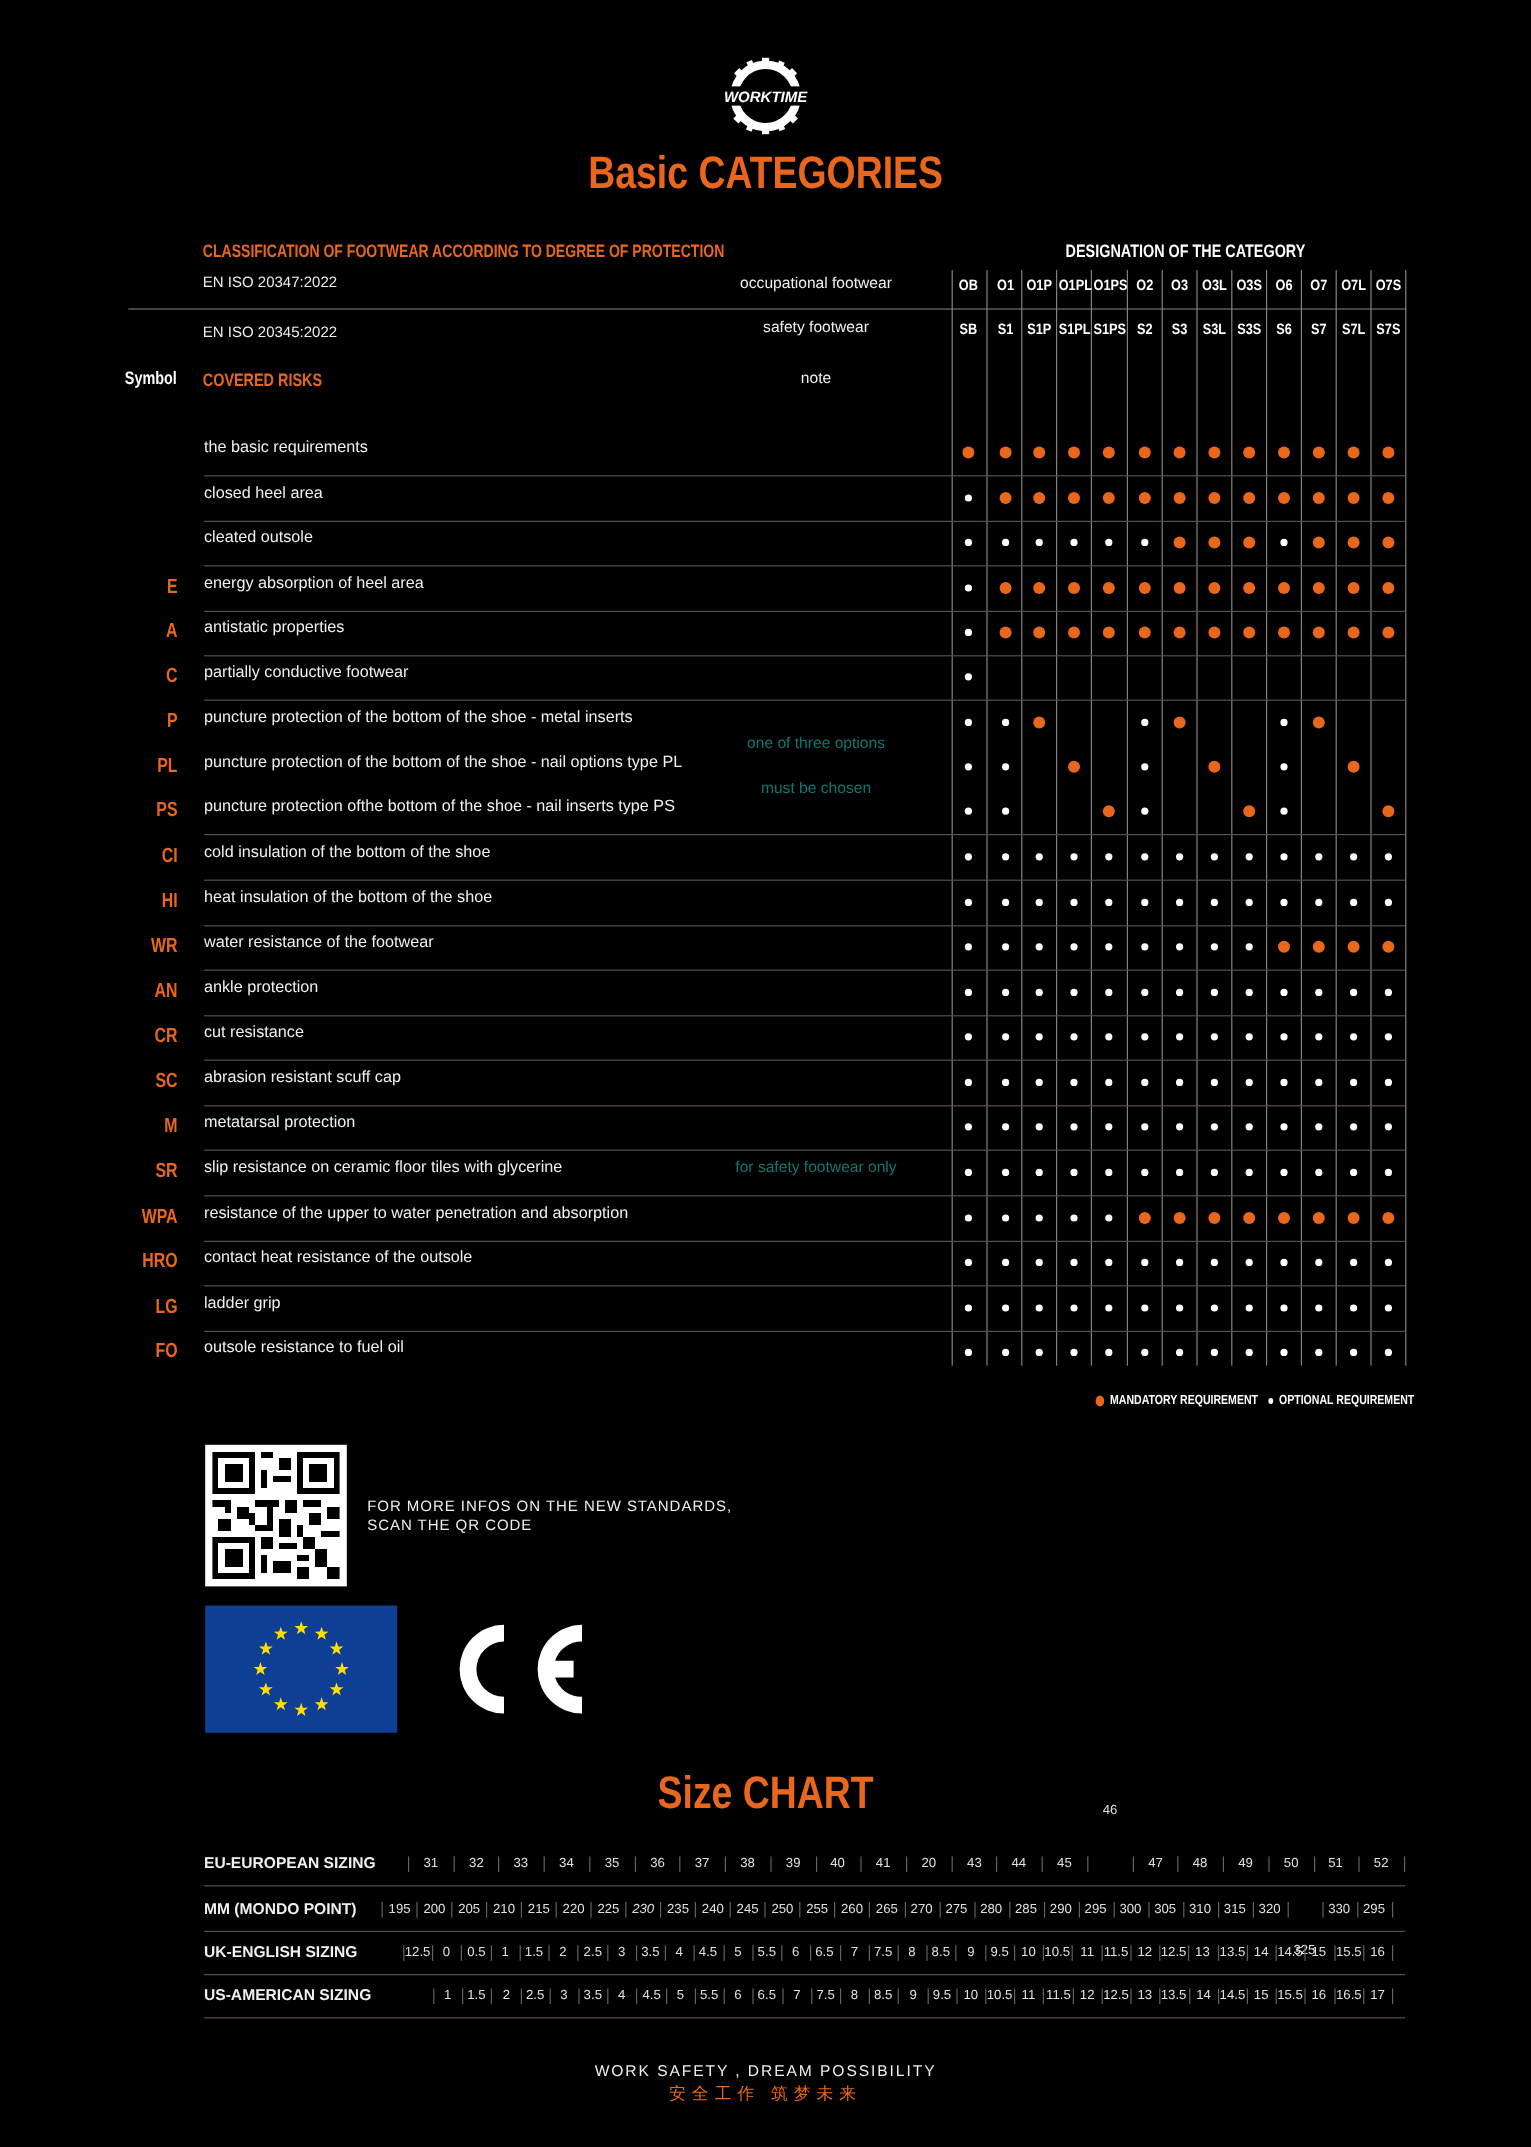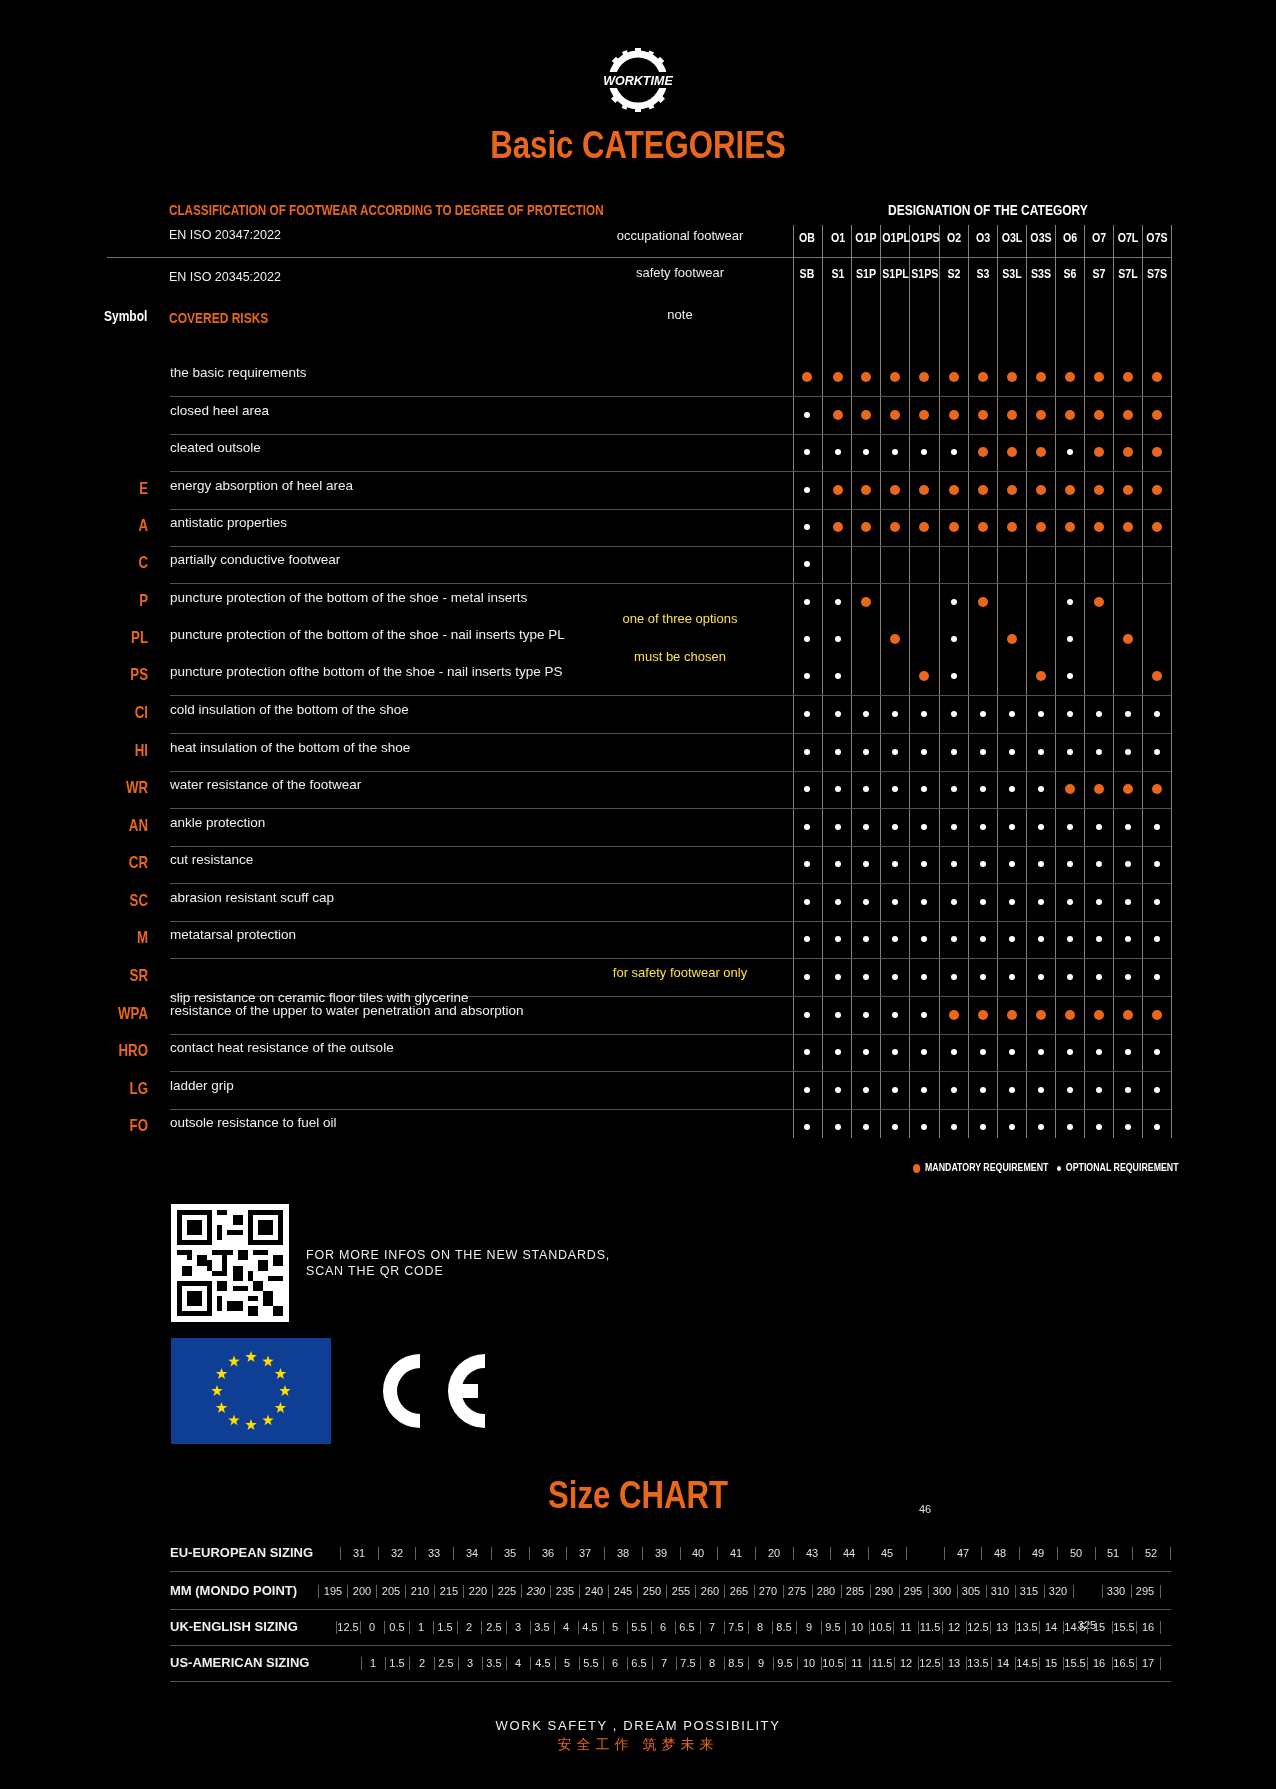--- a/index.html
+++ b/index.html
@@ -20,21 +20,21 @@
   .symbol-hdr { left: 104px; top: 307px; font-size: 15px; font-weight: bold; transform: scaleX(0.8); transform-origin: left top; }
   .covered { left: 169px; top: 309px; font-size: 15px; font-weight: bold; color: #e8671c; transform: scaleX(0.8); transform-origin: left top; }
 
   .hline { position: absolute; height: 1px; background: #5a4e4a; }
   .vline { position: absolute; width: 1px; background: #8a7e7a; }
 
   .code { position: absolute; font-size: 12.5px; font-weight: bold; text-align: center; width: 30px; transform: scaleX(0.85); }
 
   .row-sym { position: absolute; left: 100px; width: 48px; text-align: right; font-size: 17px; font-weight: bold; color: #e8671c; transform: scaleX(0.78); transform-origin: right center; }
   .row-label { position: absolute; left: 170px; font-size: 13.5px; color: #f0f0f0; white-space: nowrap; }
-  .row-note { position: absolute; left: 560px; width: 240px; text-align: center; font-size: 13px; color: #fde047; }
+  .row-note { position: absolute; left: 560px; width: 240px; text-align: center; font-size: 13px; color: #0f766e; }
 
   .dot { position: absolute; border-radius: 50%; }
   .dot.M { width: 10px; height: 10px; background: #e8671c; margin: -5px 0 0 -5px; }
   .dot.O { width: 6px; height: 6px; background: #fff; margin: -3px 0 0 -3px; }
 
   .legend { position: absolute; top: 1161px; font-size: 11px; font-weight: bold; white-space: nowrap; transform: scaleX(0.8); transform-origin: left top; }
   .legend .ld { display: inline-block; border-radius: 50%; vertical-align: middle; margin-right: 6px; }
 
   .qr { left: 171px; top: 1204px; width: 118px; height: 118px; background: #fff; padding: 6px; }
   .qr-text { left: 306px; top: 1247px; font-size: 12.5px; letter-spacing: 0.8px; color: #eee; line-height: 16px; }
@@ -241,21 +241,21 @@
       <div class="dot O" style="left: 807px; top: 602px;"></div>
       <div class="dot O" style="left: 838px; top: 602px;"></div>
       <div class="dot M" style="left: 866px; top: 602px;"></div>
       <div class="dot O" style="left: 954px; top: 602px;"></div>
       <div class="dot M" style="left: 983px; top: 602px;"></div>
       <div class="dot O" style="left: 1070px; top: 602px;"></div>
       <div class="dot M" style="left: 1099px; top: 602px;"></div>
     </div>
     <div>
       <div class="row-sym" style="top: 628px;">PL</div>
-      <div class="row-label" style="top: 627px;">puncture protection of the bottom of the shoe - nail inserts type PL</div>
+      <div class="row-label" style="top: 627px;">puncture protection of the bottom of the shoe - nail options type PL</div>
       <div class="dot O" style="left: 807px; top: 639px;"></div>
       <div class="dot O" style="left: 838px; top: 639px;"></div>
       <div class="dot M" style="left: 895px; top: 639px;"></div>
       <div class="dot O" style="left: 954px; top: 639px;"></div>
       <div class="dot M" style="left: 1012px; top: 639px;"></div>
       <div class="dot O" style="left: 1070px; top: 639px;"></div>
       <div class="dot M" style="left: 1128px; top: 639px;"></div>
     </div>
     <div>
       <div class="row-sym" style="top: 665px;">PS</div>
@@ -382,21 +382,21 @@
       <div class="dot O" style="left: 983px; top: 939px;"></div>
       <div class="dot O" style="left: 1012px; top: 939px;"></div>
       <div class="dot O" style="left: 1041px; top: 939px;"></div>
       <div class="dot O" style="left: 1070px; top: 939px;"></div>
       <div class="dot O" style="left: 1099px; top: 939px;"></div>
       <div class="dot O" style="left: 1128px; top: 939px;"></div>
       <div class="dot O" style="left: 1157px; top: 939px;"></div>
     </div>
     <div>
       <div class="row-sym" style="top: 966px;">SR</div>
-      <div class="row-label" style="top: 965px; margin-top: 25px;">slip resistance on ceramic floor tiles with glycerine</div>
+      <div class="row-label" style="top: 965px;">slip resistance on ceramic floor tiles with glycerine</div>
       <div class="row-note" style="top: 965px;">for safety footwear only</div>
       <div class="dot O" style="left: 807px; top: 977px;"></div>
       <div class="dot O" style="left: 838px; top: 977px;"></div>
       <div class="dot O" style="left: 866px; top: 977px;"></div>
       <div class="dot O" style="left: 895px; top: 977px;"></div>
       <div class="dot O" style="left: 924px; top: 977px;"></div>
       <div class="dot O" style="left: 954px; top: 977px;"></div>
       <div class="dot O" style="left: 983px; top: 977px;"></div>
       <div class="dot O" style="left: 1012px; top: 977px;"></div>
       <div class="dot O" style="left: 1041px; top: 977px;"></div>

